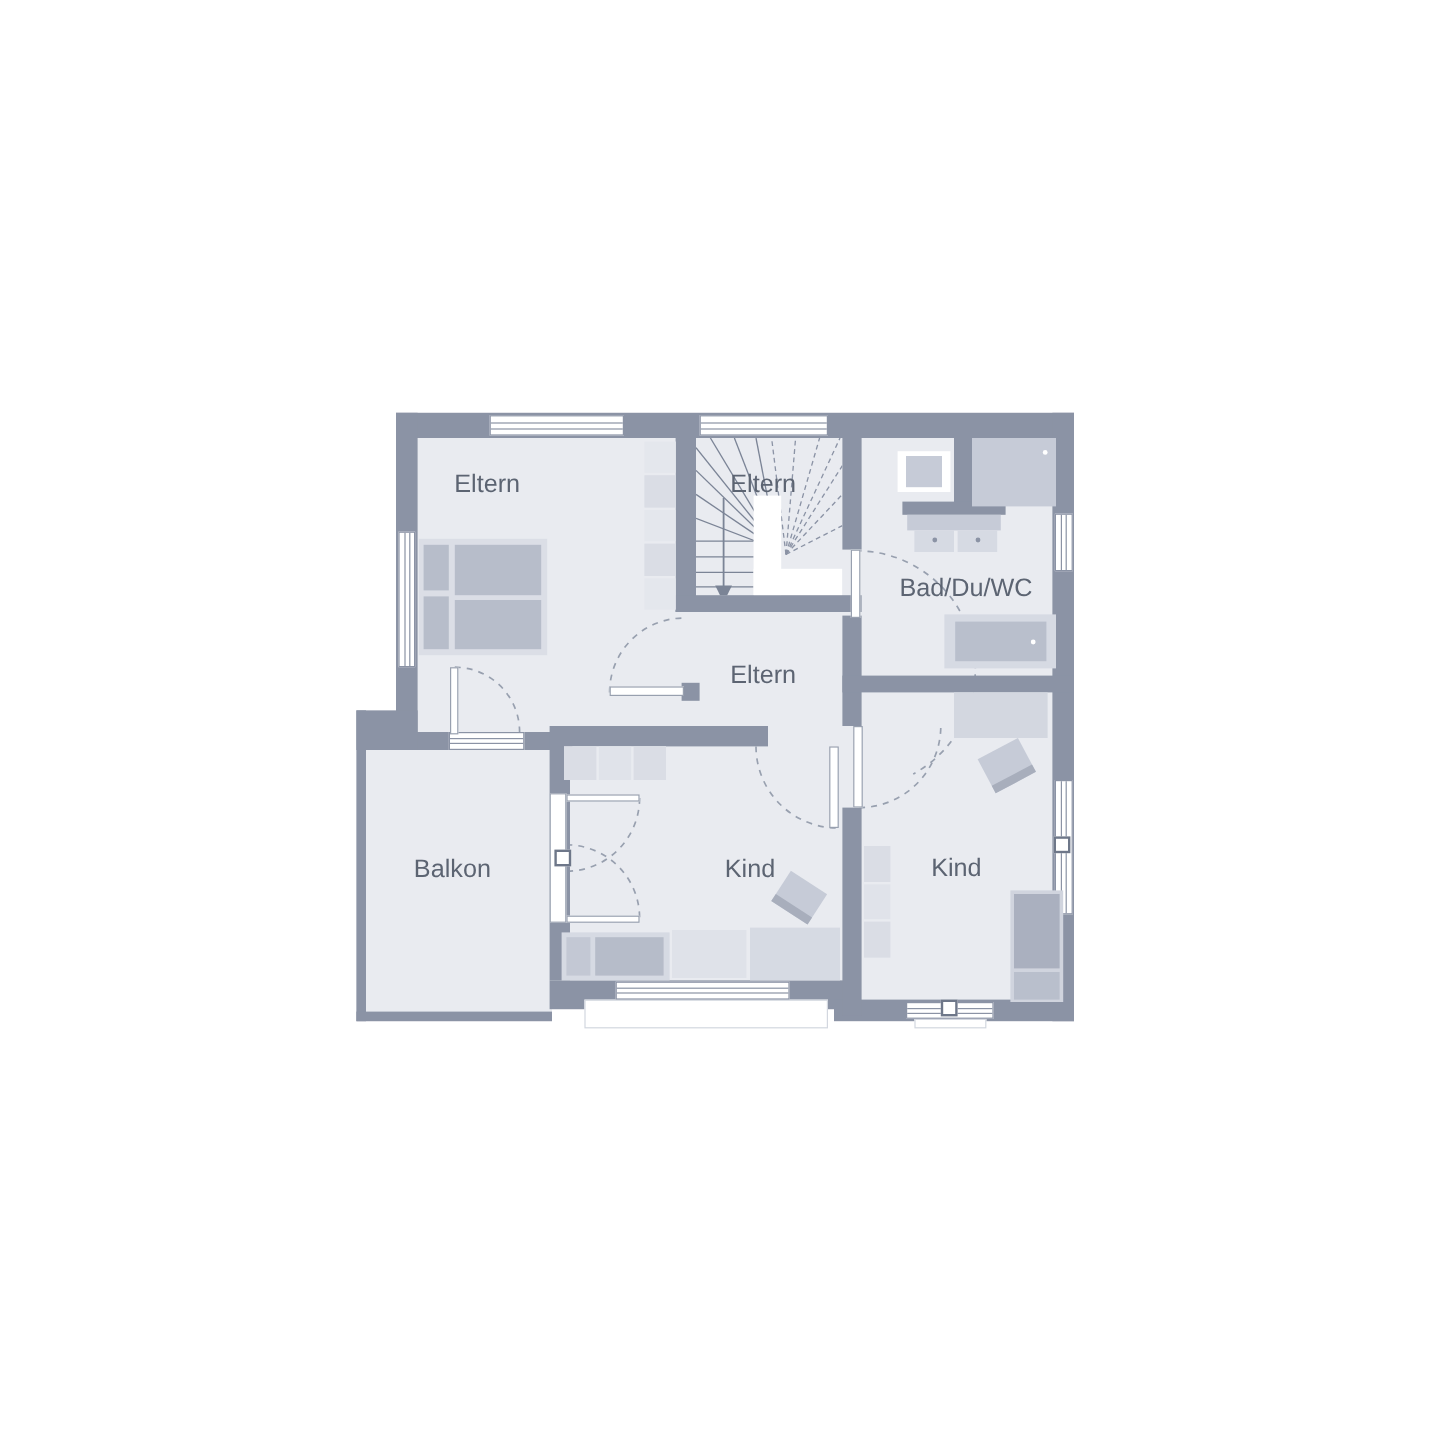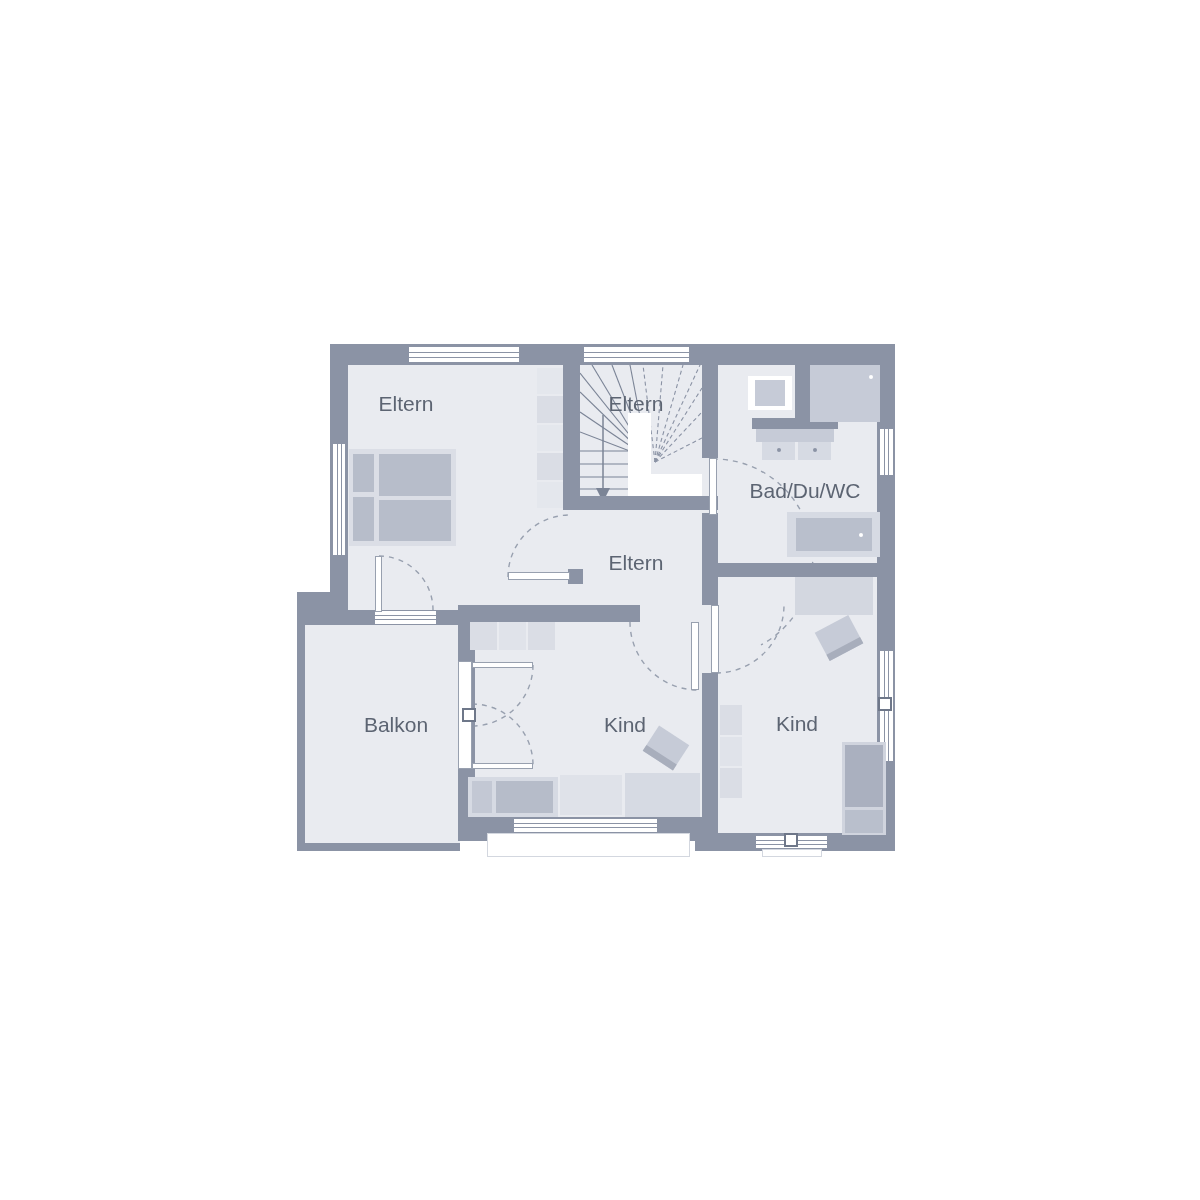--- a/index.html
+++ b/index.html
@@ -170,17 +170,17 @@
       <div></div>
   </div>
   <div class="furn" style="left:842px;top:742px;width:44px;height:93px;background:#d0d4de;"></div>
   <div class="furn" style="left:845px;top:745px;width:38px;height:62px;background:#aab0bf;"></div>
   <div class="furn" style="left:845px;top:810px;width:38px;height:23px;background:#b9bfcc;"></div>
 
   <div class="label" style="left:406px;top:404px;">Eltern</div>
   <div class="label" style="left:636px;top:404px;">Eltern</div>
   <div class="label" style="left:805px;top:491px;">Bad/Du/WC</div>
   <div class="label" style="left:636px;top:563px;">Eltern</div>
-  <div class="label" style="left:396px;top:725px;">Balkon</div>
+  <div class="label" style="left:377px;top:725px;">Balkon</div>
   <div class="label" style="left:625px;top:725px;">Kind</div>
   <div class="label" style="left:797px;top:724px;">Kind</div>
 
 </div>
 
 </body></html>

